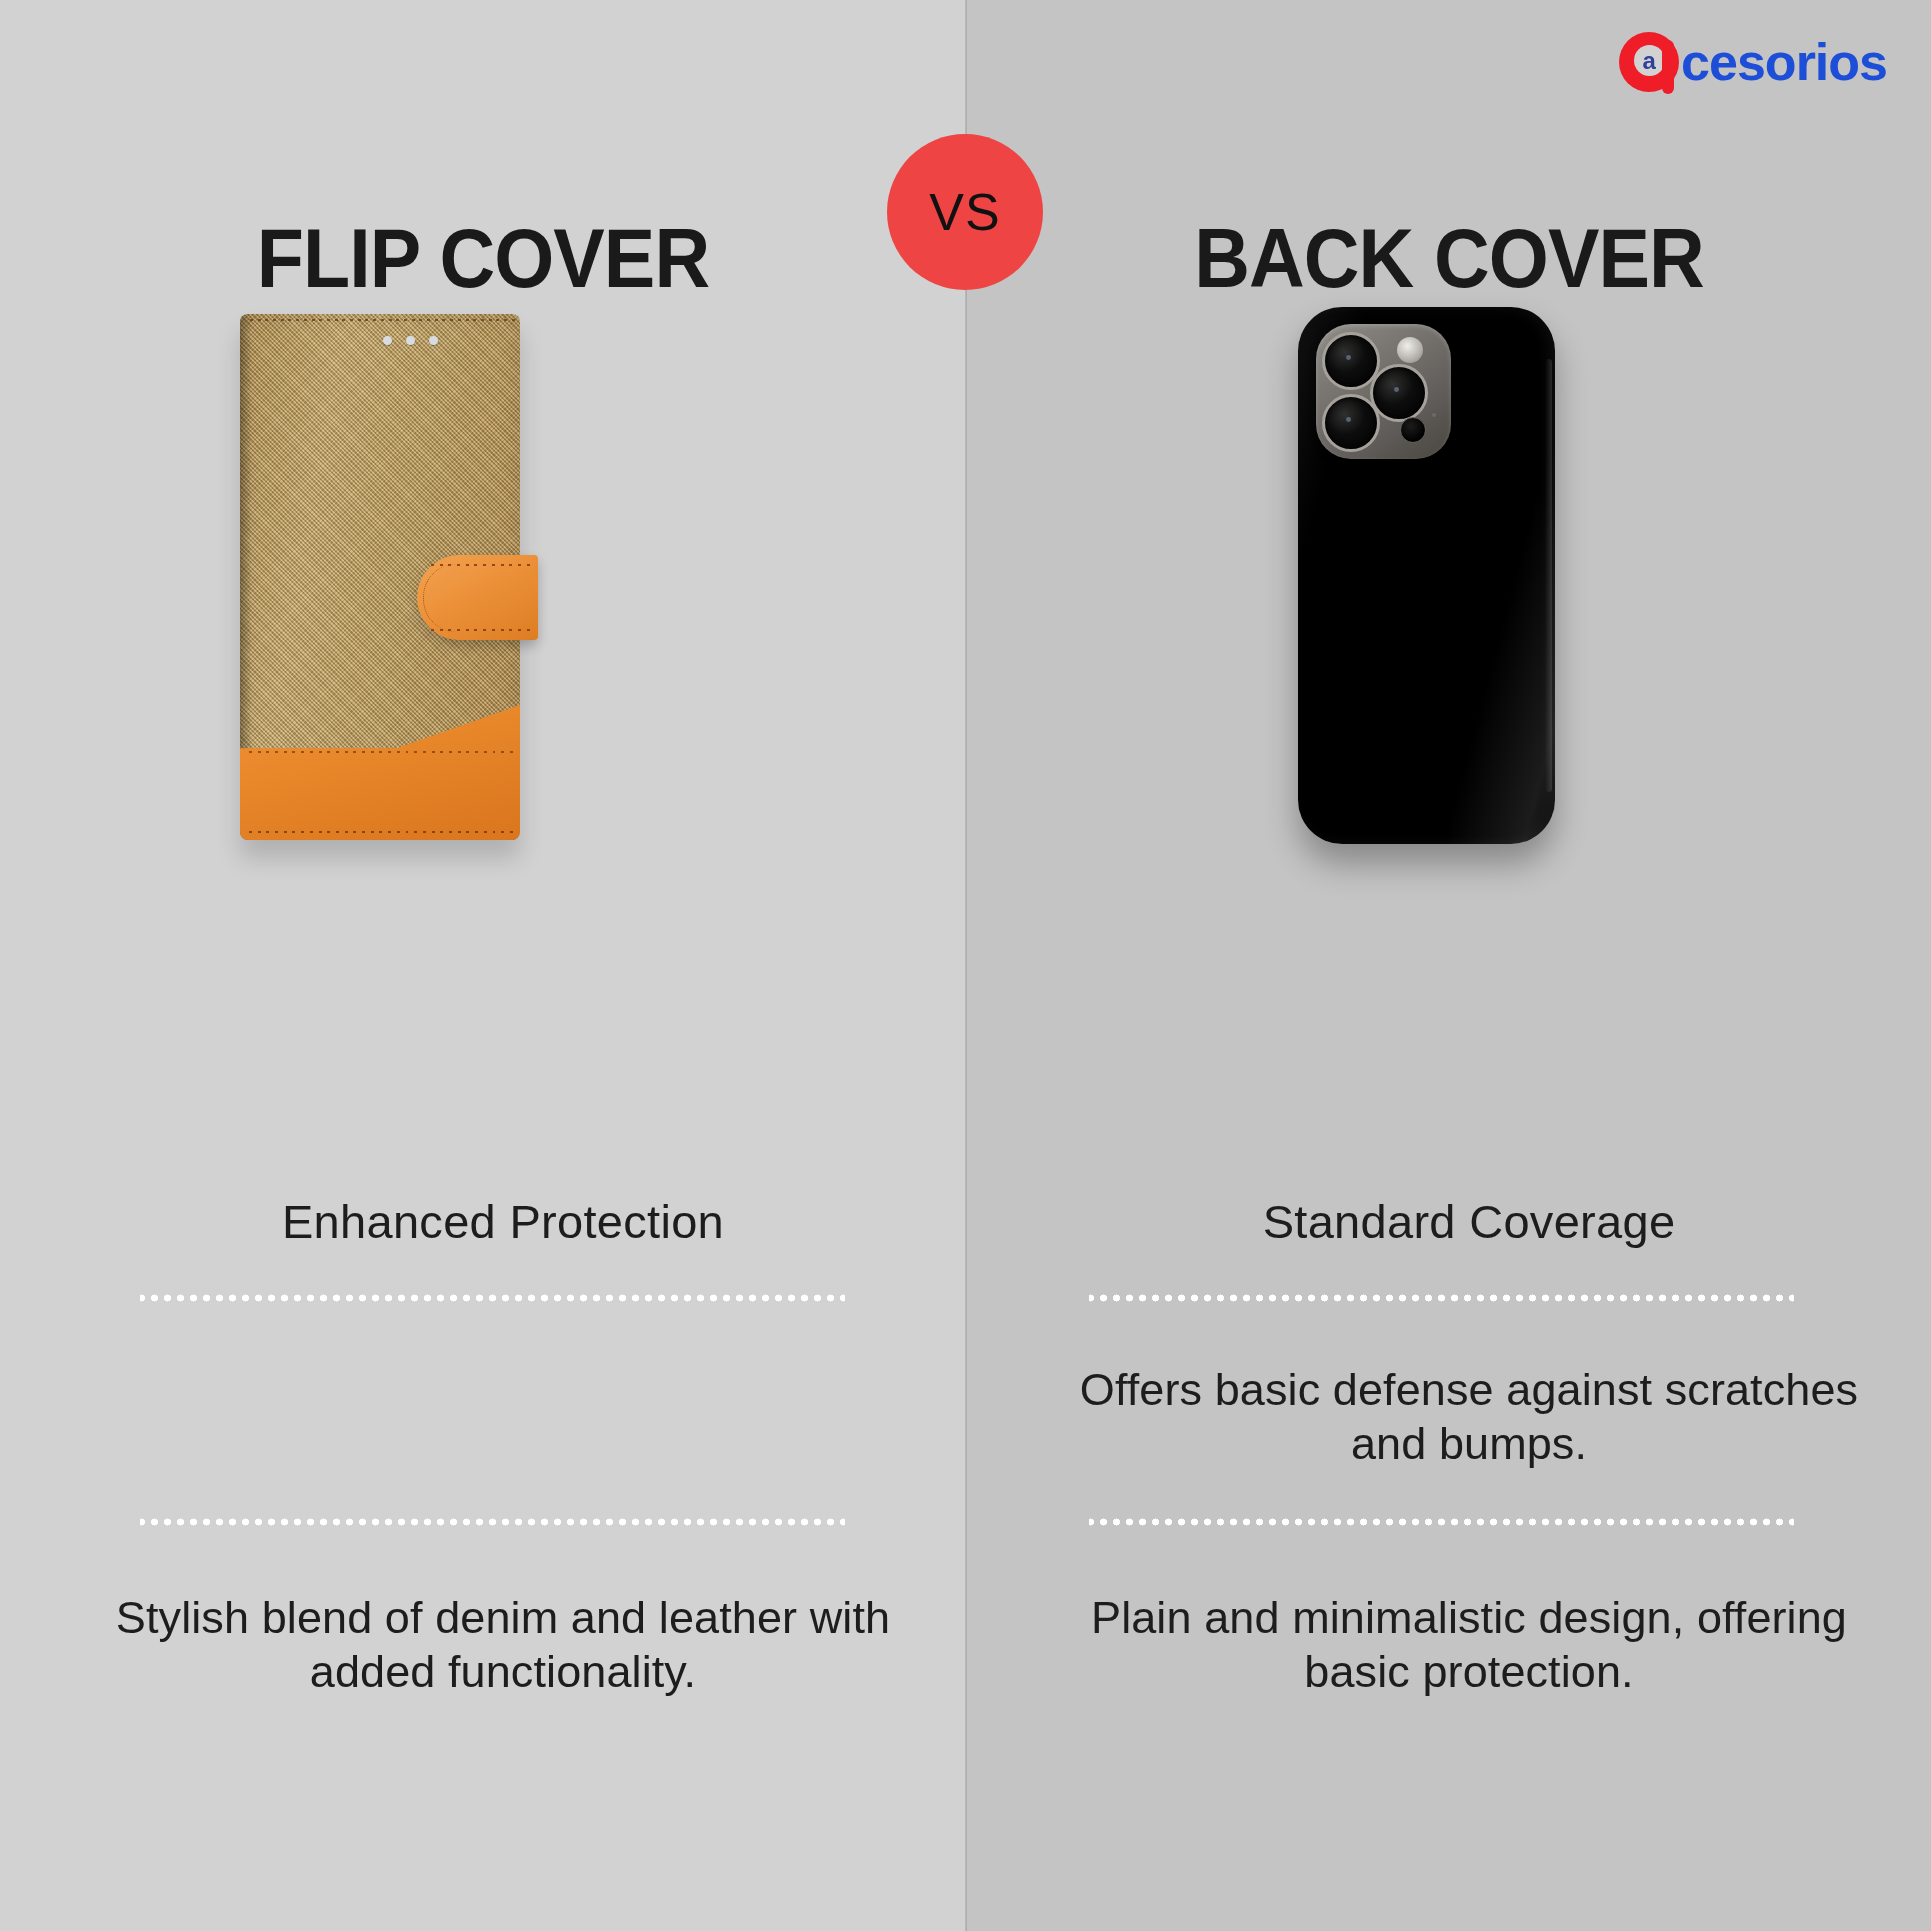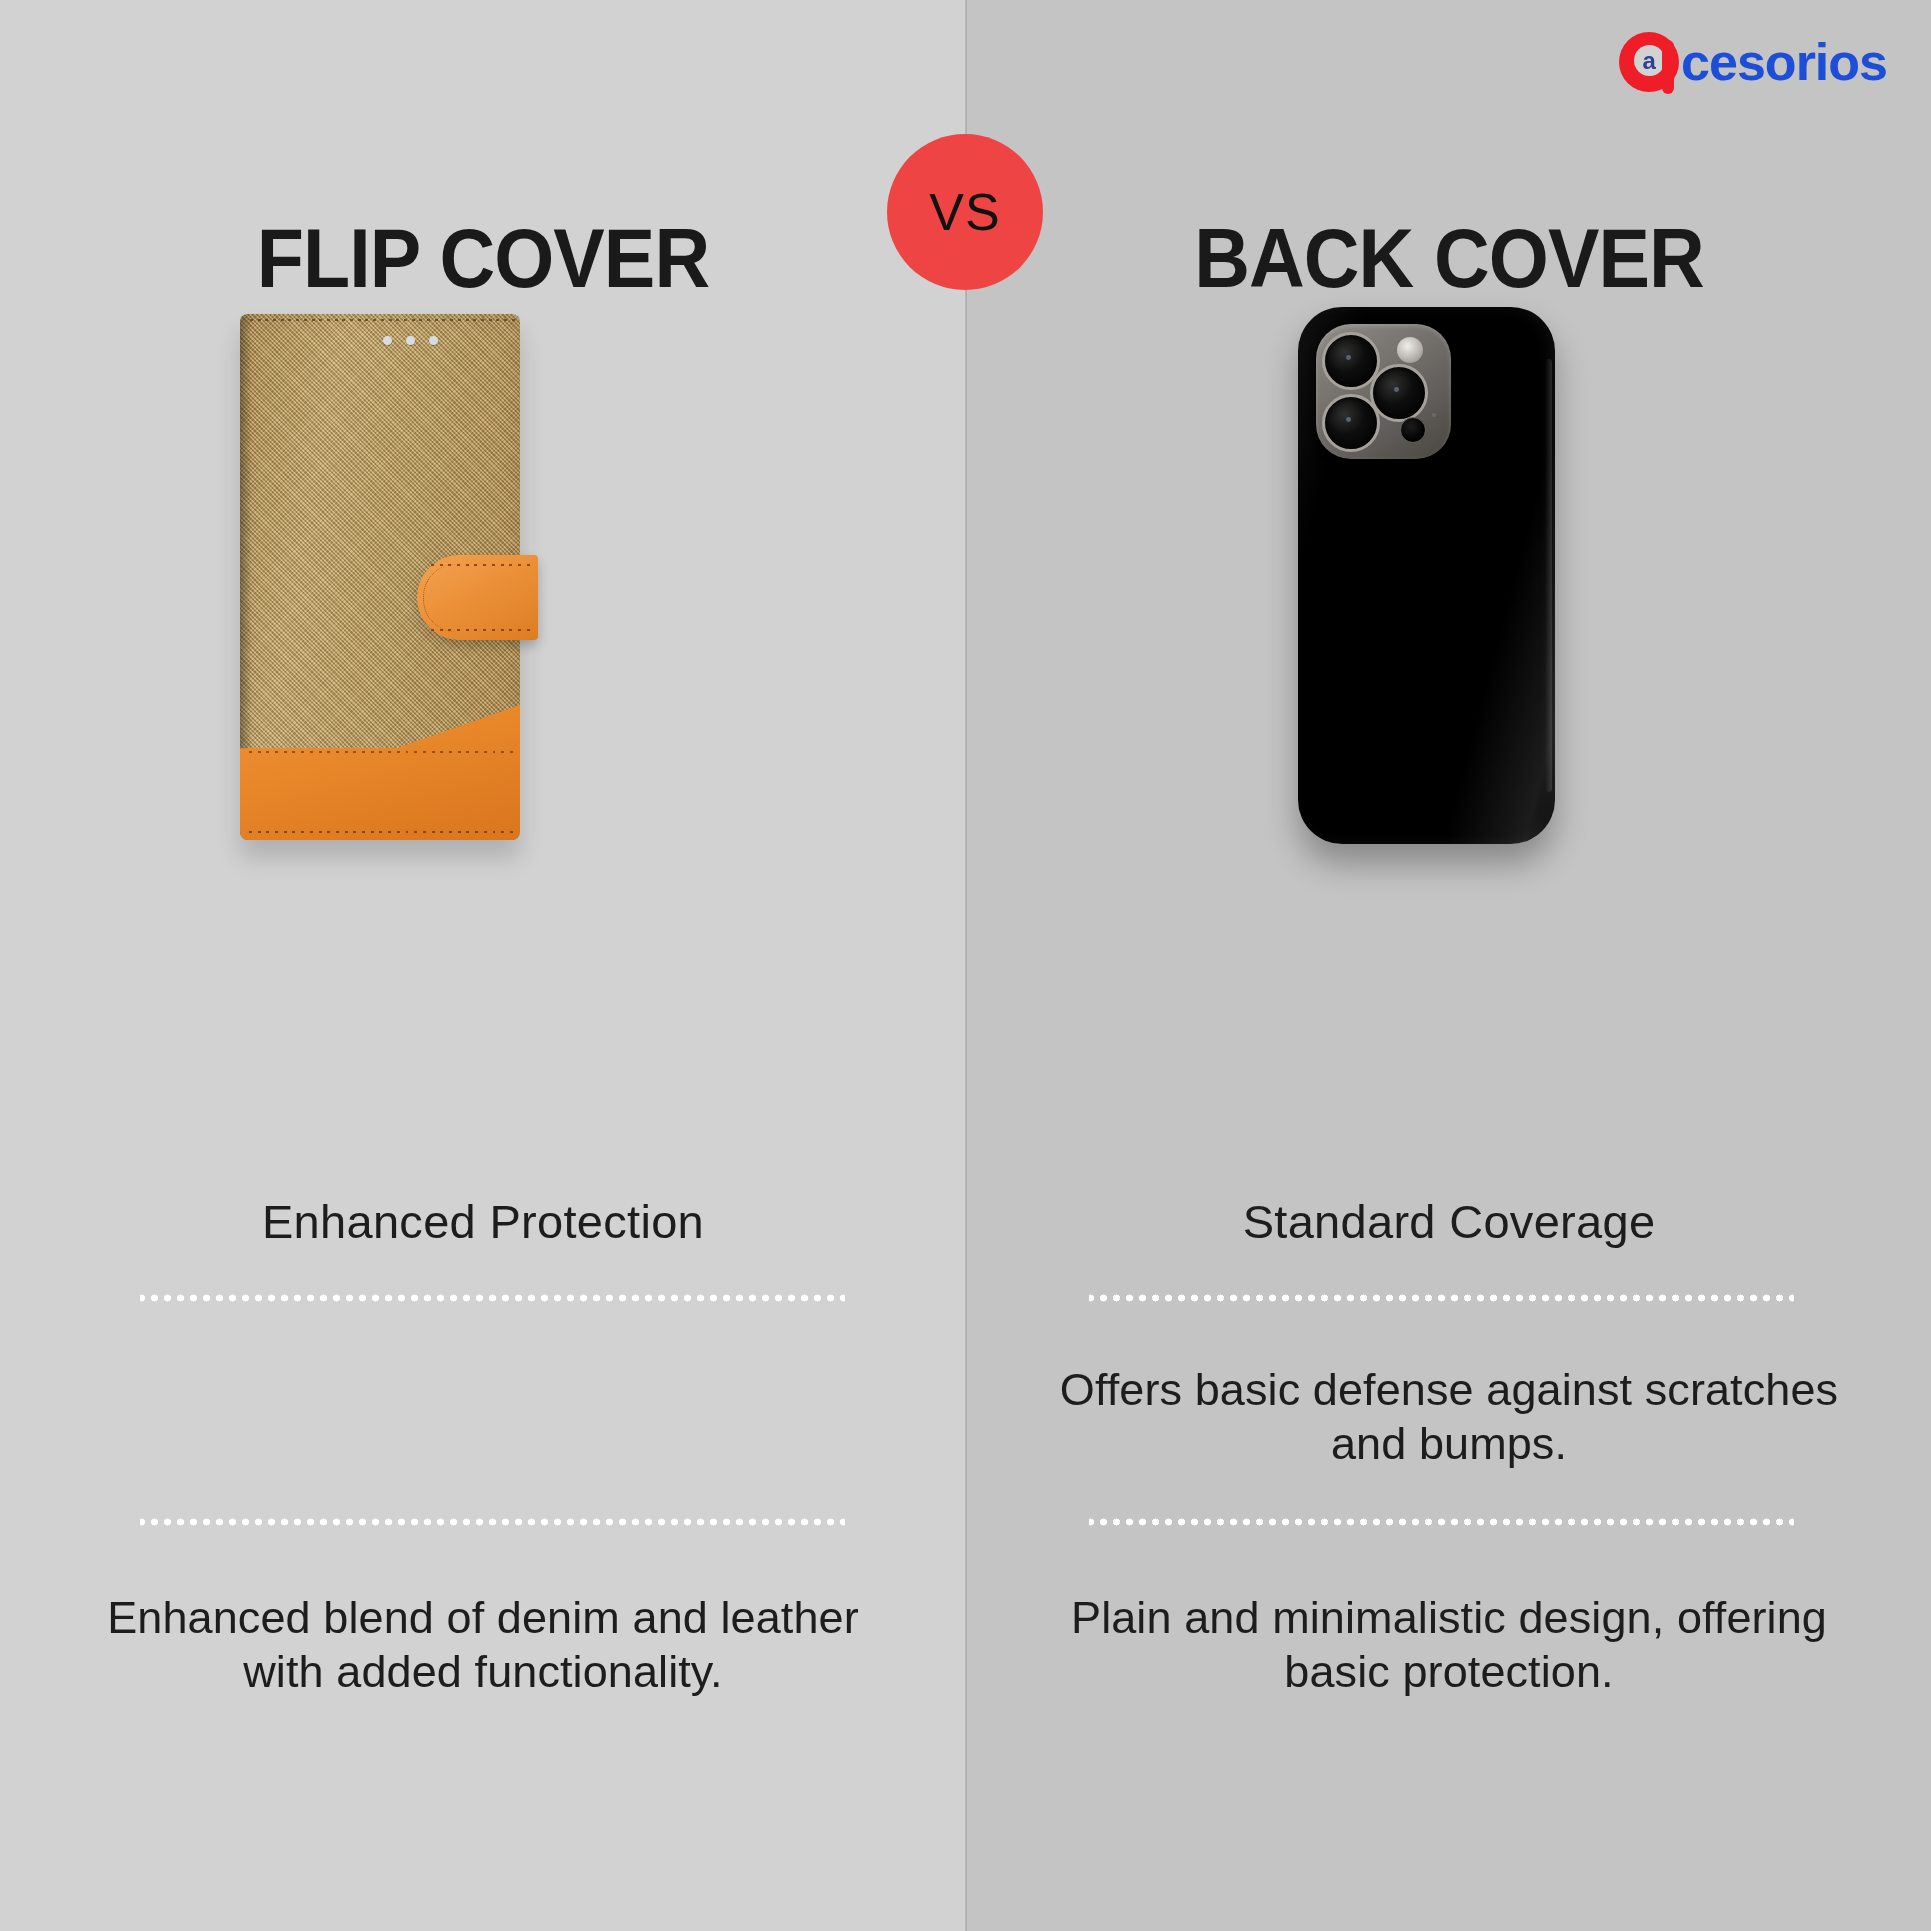--- a/index.html
+++ b/index.html
@@ -262,21 +262,21 @@
   }
   .mic-dot {
     position: absolute;
     left: 116px; top: 89px;
     width: 3.9px; height: 3.9px;
     border-radius: 50%;
     background: #6d6a65;
   }
 
   
-  .feat-col { position: absolute; width: 966px; }
+  .feat-col { position: absolute; width: 966px; margin-left: 20px; }
   .feat-left  { left: 0; }
   .feat-right { left: 966px; }
 
   .feat-heading {
     font-family: "Liberation Sans", sans-serif;
     font-weight: 300;
     font-size: 47px;
     line-height: 58px;
     color: #1d1d1d;
     text-align: center;
@@ -358,21 +358,21 @@
       </div>
     </div>
   </div>
 
   <div class="feat-col feat-left" style="top:1193px;">
     <div class="feat-heading">Enhanced Protection</div>
   </div>
   <div class="dot-divider div-left" style="top:1292px;"></div>
   <div class="dot-divider div-left" style="top:1516px;"></div>
   <div class="feat-col feat-left" style="top:1591px;">
-    <div class="feat-body">Enhanced blend of denim and leather with added functionality.</div>
+    <div class="feat-body">Stylish blend of denim and leather with added functionality.</div>
   </div>
 
   <div class="feat-col feat-right" style="top:1193px;">
     <div class="feat-heading">Standard Coverage</div>
   </div>
   <div class="dot-divider div-right" style="top:1292px;"></div>
   <div class="feat-col feat-right" style="top:1363px;">
     <div class="feat-body">Offers basic defense against scratches and bumps.</div>
   </div>
   <div class="dot-divider div-right" style="top:1516px;"></div>

